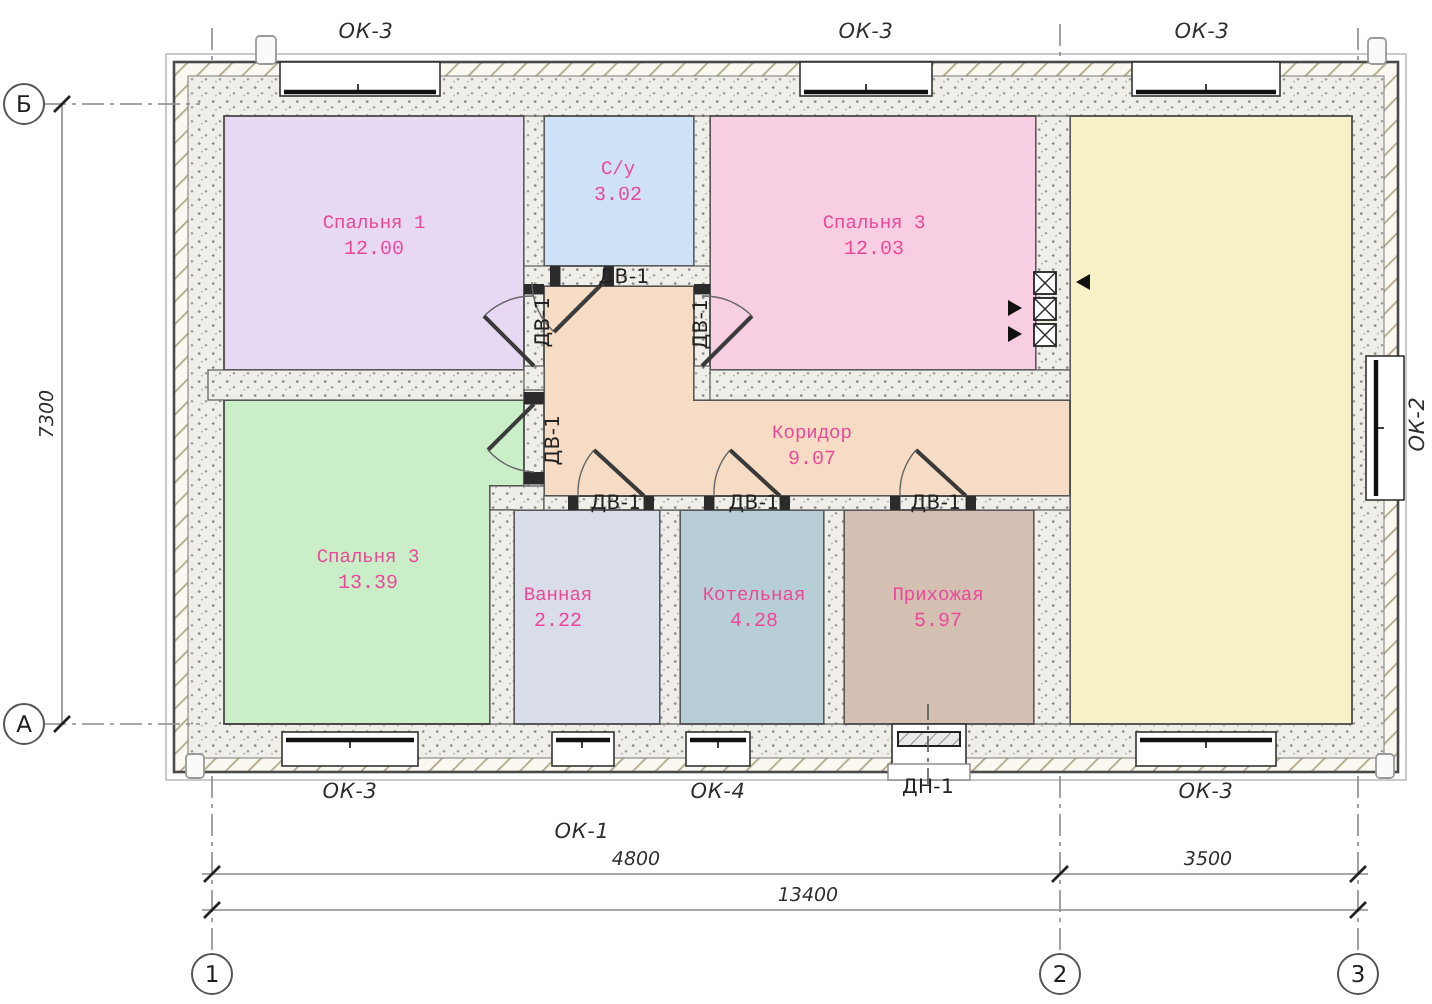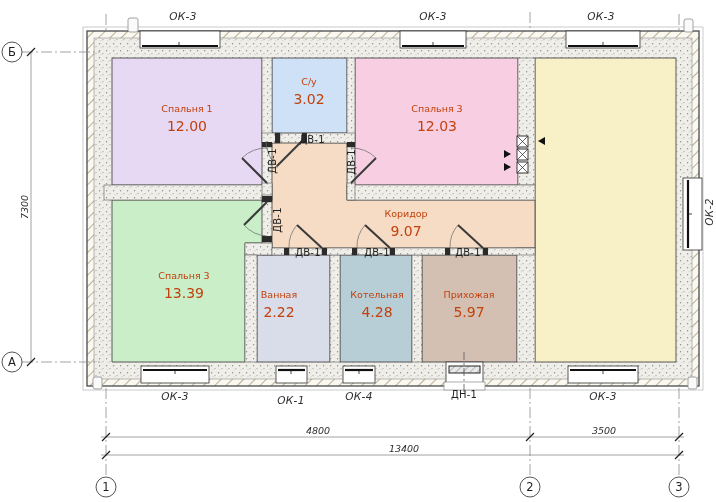--- a/index.html
+++ b/index.html
@@ -5,24 +5,24 @@
   html,body{margin:0;padding:0;background:#fff;}
   .plan{position:relative;width:716px;height:502px;background:#ffffff;overflow:hidden;
         font-family:"DejaVu Sans",sans-serif;}
   .plan svg{position:absolute;left:0;top:0;}
   .lbl{position:absolute;transform:translate(-50%,-50%);font:italic 10.5px "DejaVu Sans",sans-serif;
        color:#2e2e2e;white-space:nowrap;letter-spacing:0.3px;}
   .lbl.v{transform:translate(-50%,-50%) rotate(-90deg);}
   .doorlbl{position:absolute;transform:translate(-50%,-50%);font:10px "DejaVu Sans",sans-serif;
        color:#222;white-space:nowrap;letter-spacing:0.2px;}
   .doorlbl.v{transform:translate(-50%,-50%) rotate(-90deg);}
-  .room{position:absolute;transform:translate(-50%,-50%);text-align:center;color:#c2410c;
-        white-space:nowrap;line-height:1.45;}
+  .room{position:absolute;transform:translate(-50%,-50%);text-align:center;color:#ec4899;
+        white-space:nowrap;line-height:1.45;font-family:Liberation Mono, monospace;}
   .room .nm{display:block;font-size:9.5px;}
-  .room .ar{display:block;font-size:14px;}
+  .room .ar{display:block;font-size:10px;}
   .axislbl{position:absolute;transform:translate(-50%,-50%);font:11.5px "DejaVu Sans",sans-serif;color:#1d1d1d;}
   .dim{position:absolute;transform:translate(-50%,-50%);font:italic 9.5px "DejaVu Sans",sans-serif;color:#2e2e2e;white-space:nowrap;}
   .dim.v{transform:translate(-50%,-50%) rotate(-90deg);}
 </style>
 </head>
 <body>
 
 <div class="plan">
 <svg width="716" height="502" viewBox="0 0 716 502">
   <defs>
@@ -252,21 +252,21 @@
 <div class="room" style="left:406px;top:224px">
   <span class="nm">Коридор</span>
   <span class="ar">9.07</span>
 </div>
 
 <div class="lbl" style="left:183px;top:16px">ОК-3</div>
 <div class="lbl" style="left:433px;top:16px">ОК-3</div>
 <div class="lbl" style="left:601px;top:16px">ОК-3</div>
 <div class="lbl v" style="left:709px;top:212px">ОК-2</div>
 <div class="lbl" style="left:175px;top:396px">ОК-3</div>
-<div class="lbl" style="left:291px;top:400px">ОК-1</div>
+<div class="lbl" style="left:291px;top:416px">ОК-1</div>
 <div class="lbl" style="left:359px;top:396px">ОК-4</div>
 <div class="doorlbl" style="left:464px;top:394px">ДН-1</div>
 <div class="lbl" style="left:603px;top:396px">ОК-3</div>
 
 <div class="doorlbl" style="left:312px;top:139px">ДВ-1</div>
 <div class="doorlbl v" style="left:272px;top:161px">ДВ-1</div>
 <div class="doorlbl v" style="left:351px;top:162px">ДВ-1</div>
 <div class="doorlbl v" style="left:277px;top:220px">ДВ-1</div>
 <div class="doorlbl" style="left:308px;top:252px">ДВ-1</div>
 <div class="doorlbl" style="left:377px;top:252px">ДВ-1</div>

